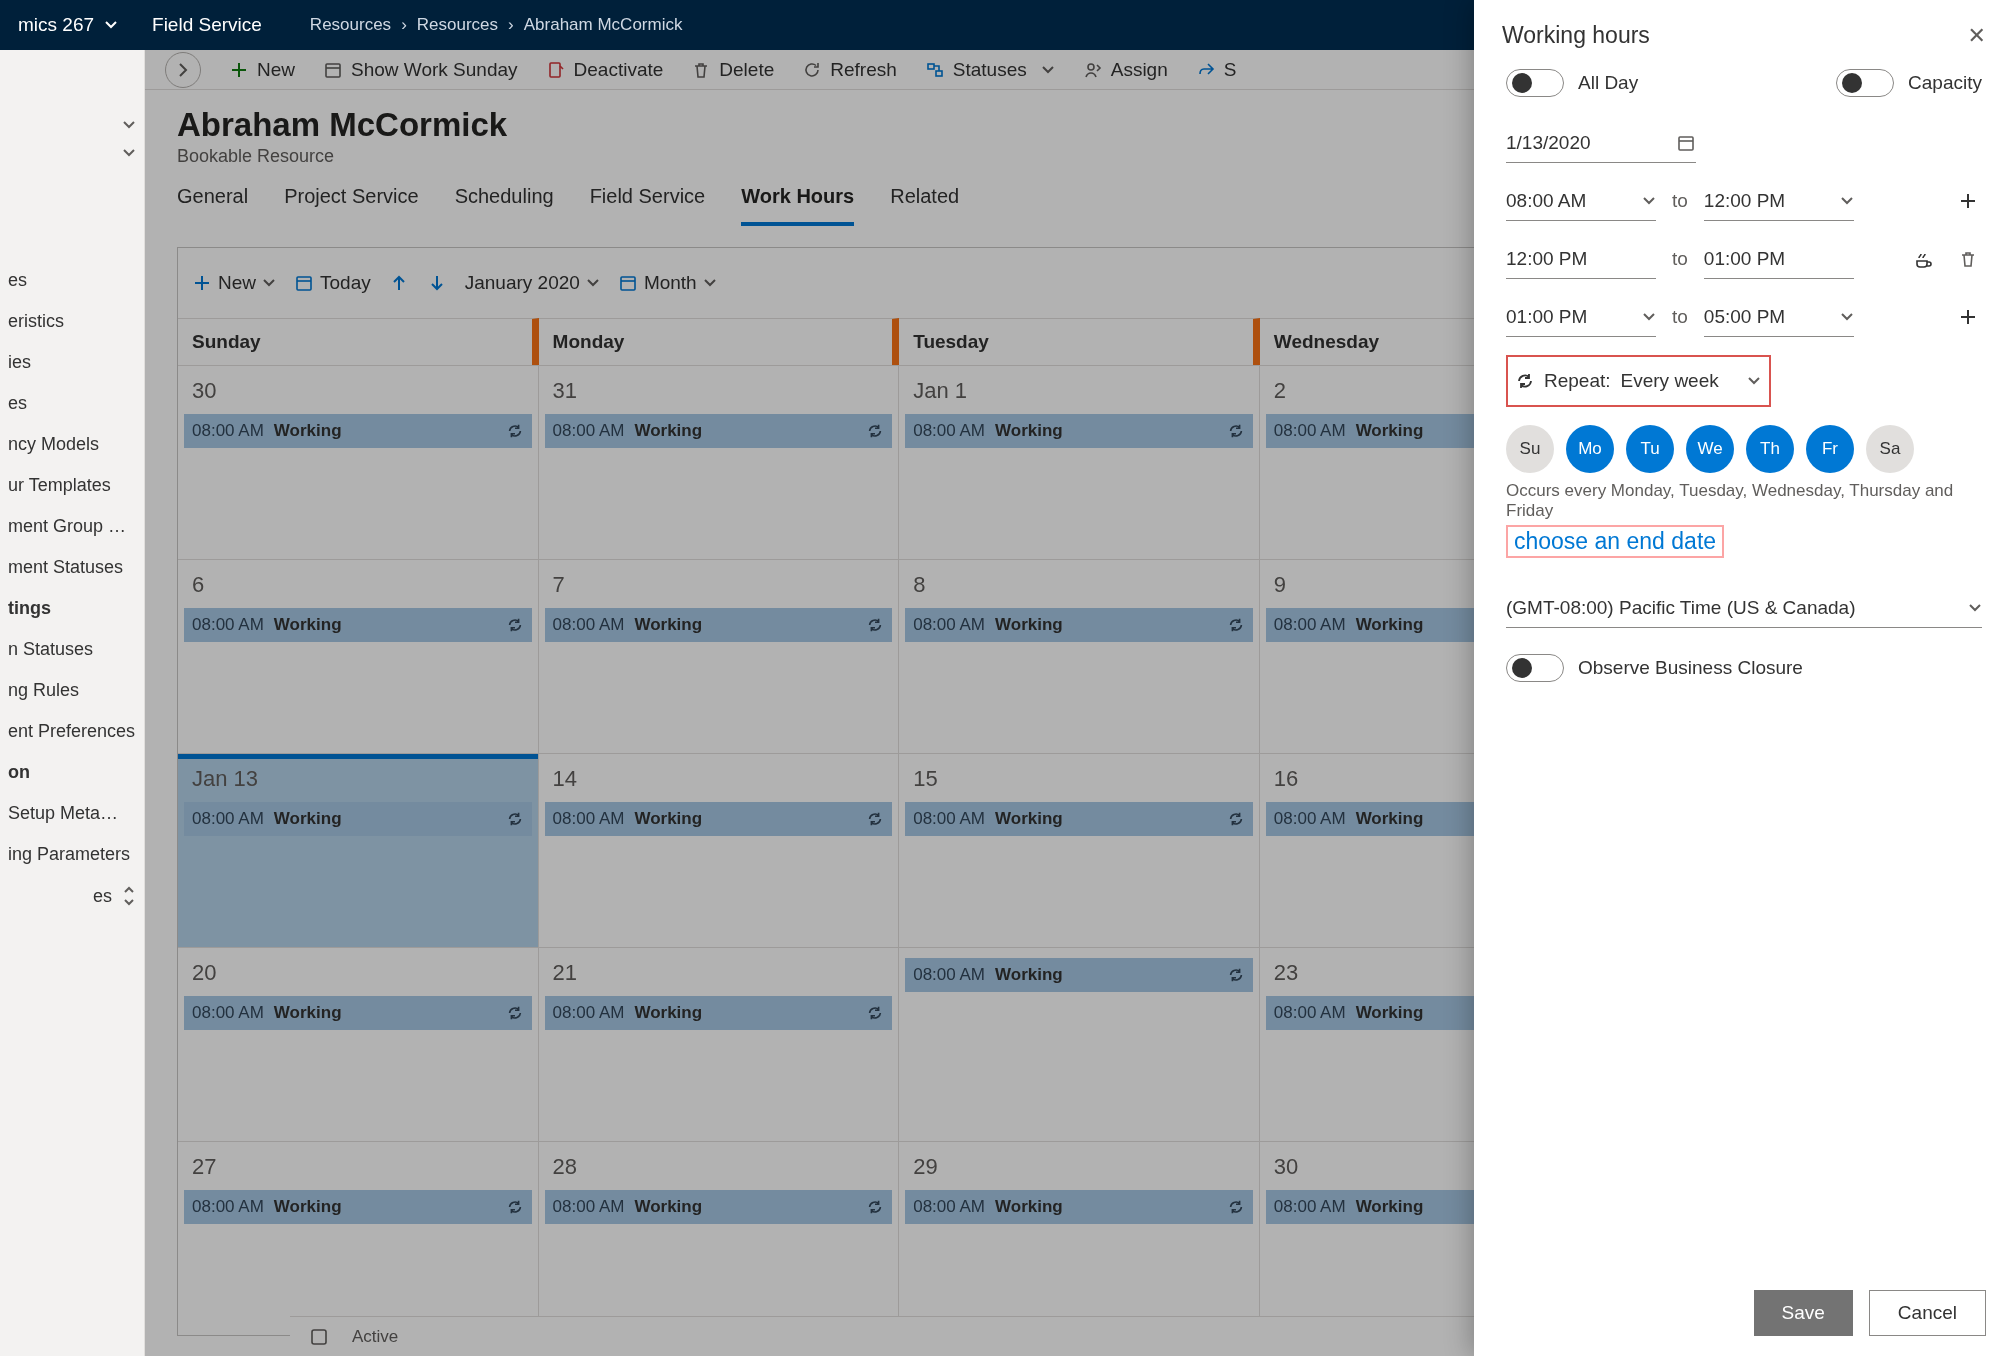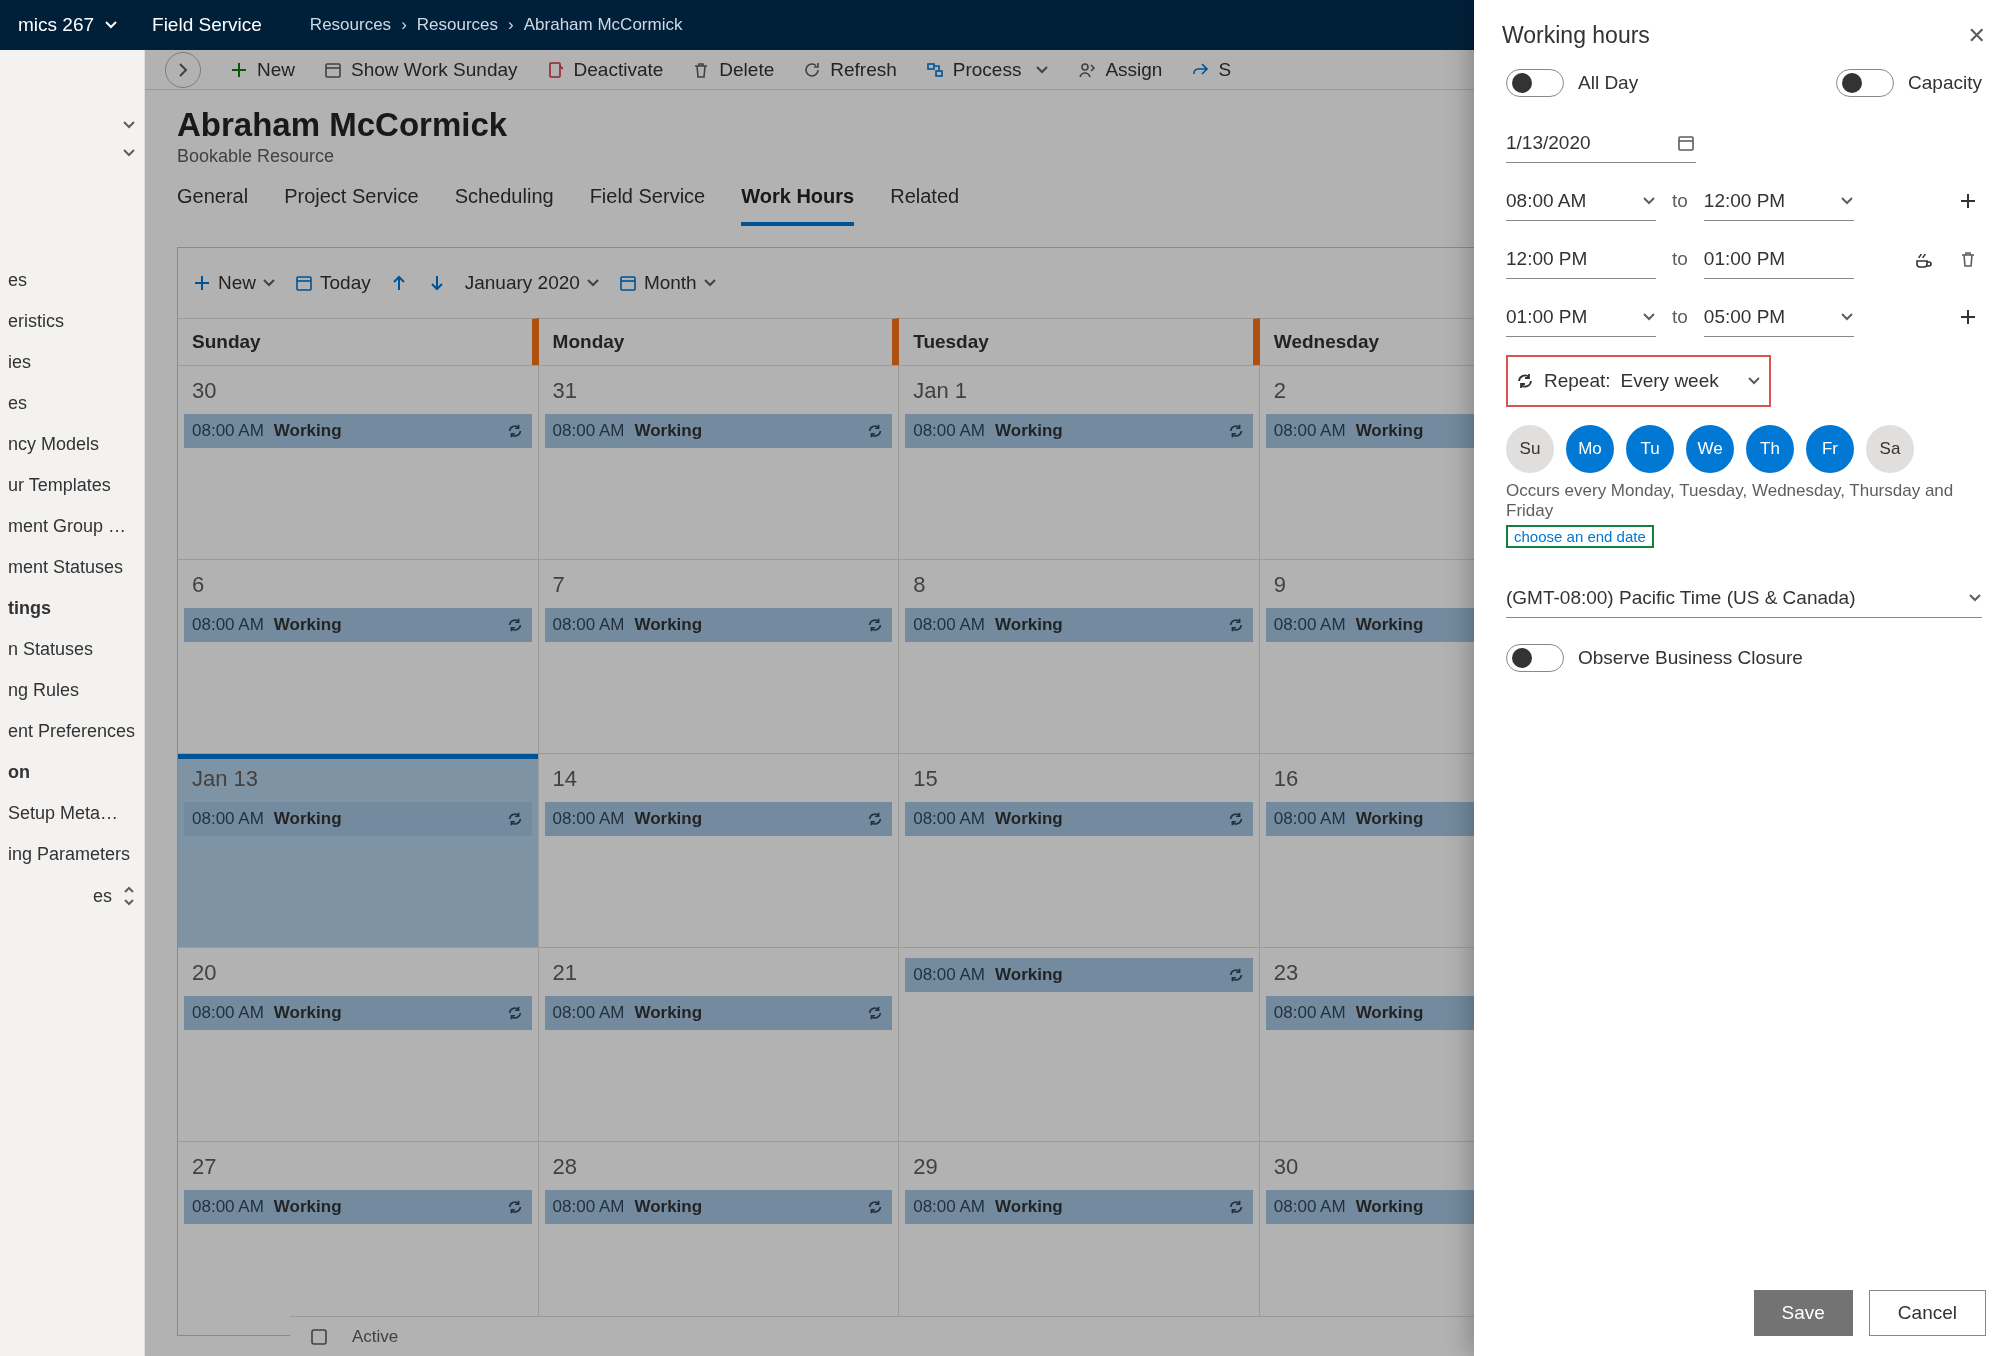--- a/index.html
+++ b/index.html
@@ -73,21 +73,21 @@
   .fld.sel { justify-content:space-between; }
   .slotrow { display:flex; align-items:center; gap:16px; margin:18px 0; }
   .slotrow .to { color:#605e5c; }
   .slotrow .act { width:28px; height:28px; display:flex; align-items:center; justify-content:center; cursor:pointer; }
   .hlbox { border:2px solid #d9534f; padding:4px 8px; display:inline-flex; align-items:center; gap:10px; }
   .days { display:flex; gap:12px; margin:18px 0 8px; }
   .day { width:48px; height:48px; border-radius:50%; display:flex; align-items:center; justify-content:center; font-size:17px; cursor:pointer; }
   .day.off { background:#e1dfdd; color:#333; }
   .day.on  { background:#0078d4; color:#fff; }
   .occ { font-size:17px; color:#605e5c; margin-top:4px; }
-  .endlink { display:inline-block; font-size:15px; color:#0078d4; border:2px solid #15803d; padding:1px 6px; margin-top:4px; cursor:pointer; }
+  .endlink { display:inline-block; font-size:23px; color:#0078d4; border:2px solid #fca5a5; padding:1px 6px; margin-top:4px; cursor:pointer; }
   .tzfld { margin-top:30px; }
   .pfoot { padding:20px 28px; display:flex; justify-content:flex-end; gap:16px; }
   .btnp { height:46px; padding:0 28px; font-size:19px; cursor:pointer; display:flex; align-items:center; }
   .btnp.primary { background:#737373; color:#fff; border:none; }
   .btnp.secondary { background:#fff; color:#333; border:1px solid #8a8886; }
 
   
   .footer { position:absolute; left:145px; right:0; bottom:0; height:40px; border-top:1px solid #e1dfdd; display:flex; align-items:center; padding:0 20px; font-size:17px; color:#605e5c; gap:24px; background:#fff; }
 </style>
 </head>
@@ -186,21 +186,21 @@
             <path d="M16 10a6 6 0 1 1-2-4.5M16 3v4h-4"></path>
           </svg>
         <span>Refresh</span>
       </div>
       <div class="btn">
         <svg class="i" style="stroke:#0078d4;fill:none;stroke-width:1.6">
             <rect x="3" y="4" width="6" height="5"></rect>
             <rect x="11" y="11" width="6" height="5"></rect>
             <path d="M9 6h5v5"></path>
           </svg>
-        <span>Process</span>
+        <span>Statuses</span>
         <svg class="chev" style="stroke:#605e5c;margin-left:6px">
             <path d="M2 4l5 5 5-5"></path>
           </svg>
       </div>
       <div class="btn">
         <svg class="i" style="stroke:#605e5c;fill:none;stroke-width:1.6">
             <circle cx="8" cy="7" r="3"></circle>
             <path d="M3 17c1-3 3-4 5-4s4 1 5 4M14 5l3 3-3 3"></path>
           </svg>
         <span>Assign</span>

